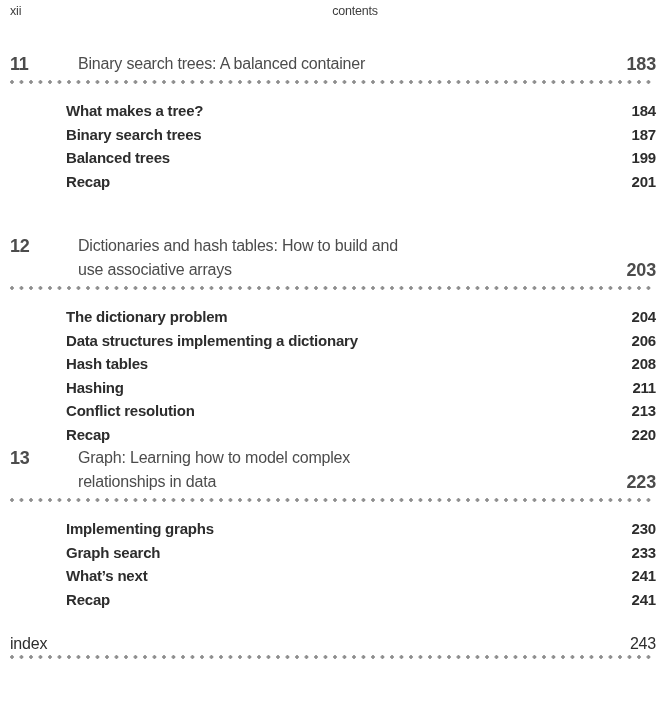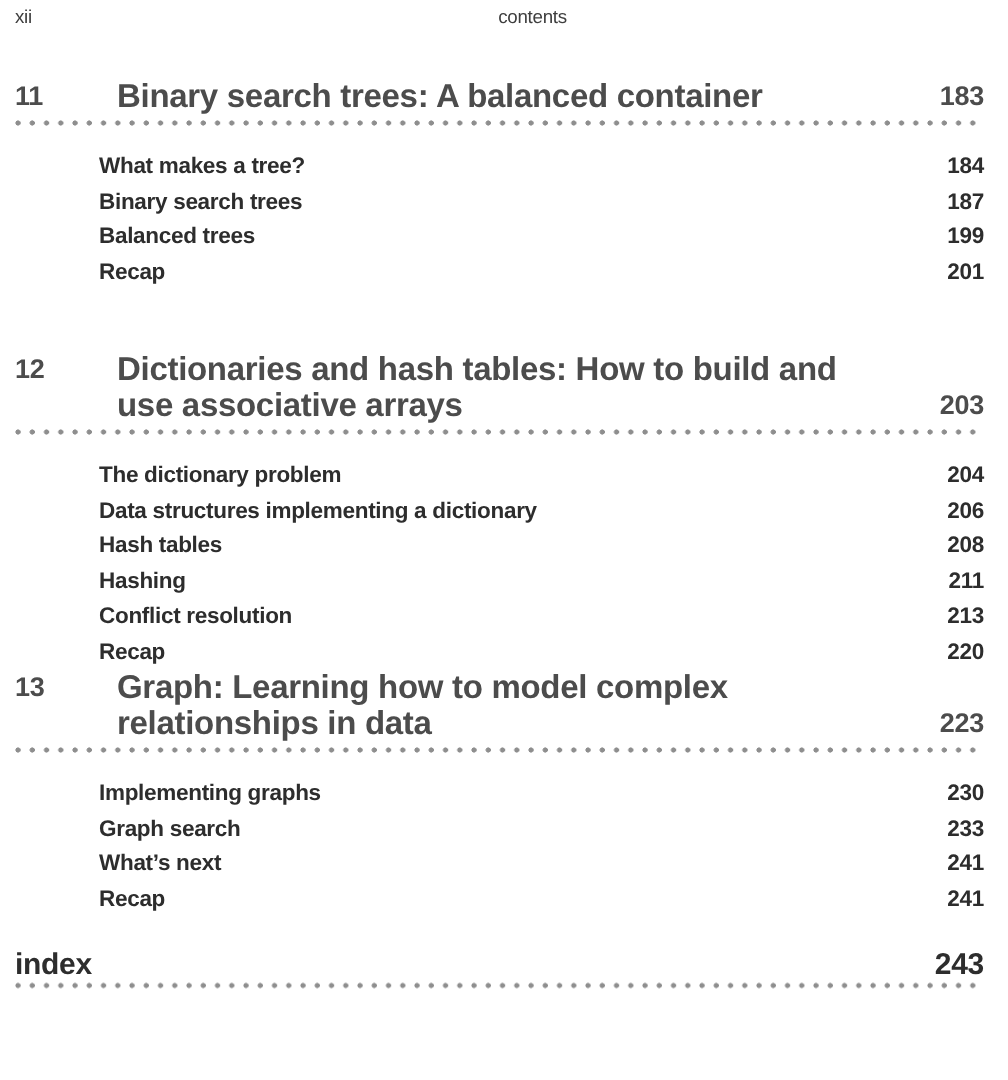--- a/index.html
+++ b/index.html
@@ -34,21 +34,21 @@
     display:flex;justify-content:space-between;align-items:flex-end;
   }
   .chapter-left{display:flex;align-items:flex-start;gap:40px;}
   .chapter-num{
     width:28px;flex:0 0 28px;
     font-size:18px;font-weight:700;line-height:24px;color:var(--heading-text);
   }
   .chapter-title{display:block;}
   .tline{
     display:block;
-    font-size:22px;font-weight:700;line-height:24px;color:var(--heading-text);
+    font-size:16px;font-weight:400;line-height:24px;color:var(--heading-text);
   }
   .tline:empty{display:none;}
   .chapter-page{
     font-size:18px;font-weight:700;line-height:24px;color:var(--heading-text);
   }
   .dots{
     margin-top:4px;height:4px;
     background-image:radial-gradient(circle at 2px 2px, var(--dot) 1.55px, transparent 1.9px);
     background-size:9.5px 4px;background-repeat:repeat-x;
   }
@@ -66,21 +66,21 @@
   .section-page{
     font-size:15px;font-weight:700;color:var(--body-text);
   }
   .ch-2{margin-top:41px;}
   .ch-3{}
   .index-row{
     margin-top:24px;height:17px;line-height:17px;
     display:flex;justify-content:space-between;align-items:baseline;
   }
   .index-title,.index-page{
-    font-size:20px;font-weight:700;color:var(--body-text);
+    font-size:16px;font-weight:400;color:var(--body-text);
   }
   .bottom-dots{margin-top:3px;}
 </style>
 </head>
 <body>
 
 <div class="page">
 
   <header class="page-header">
     <span class="folio">xii</span>

